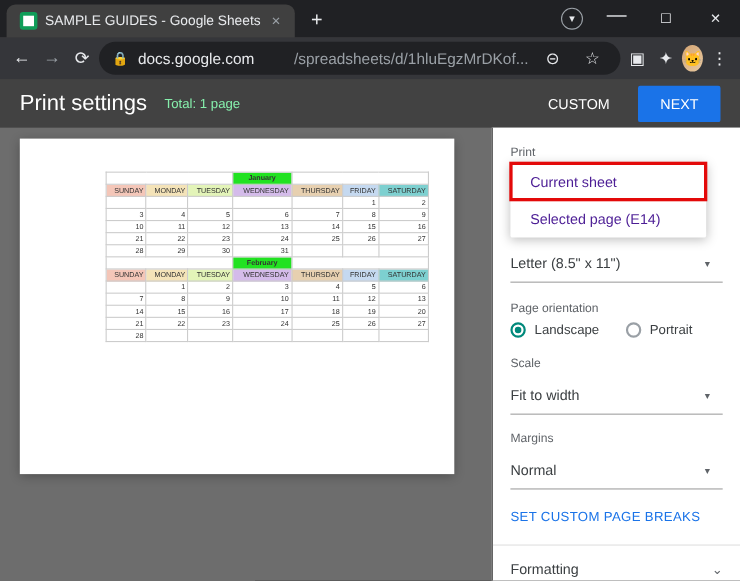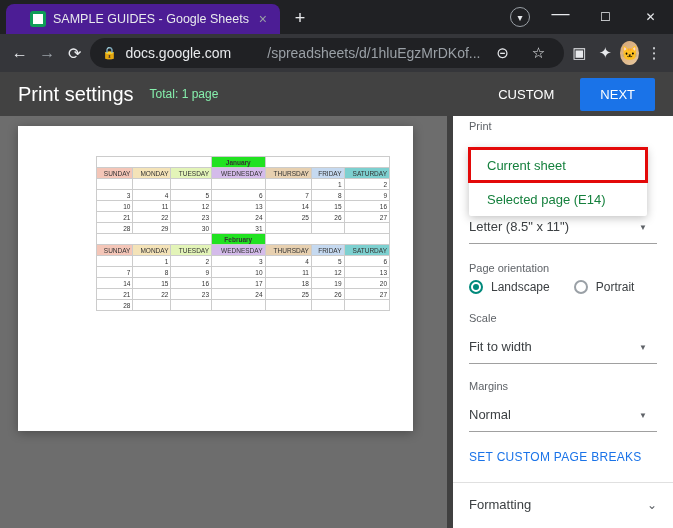--- a/index.html
+++ b/index.html
@@ -1,20 +1,20 @@
 <!DOCTYPE html>
 <html><head>
 <meta charset="utf-8">
 <style>
 * { margin: 0; padding: 0; box-sizing: border-box; }
 body { font-family: Arial, sans-serif; background: #3c3c3c; width: 673px; height: 528px; overflow: hidden; position: relative; }
 
 
 .titlebar { height: 34px; background: #202124; display: flex; align-items: flex-end; padding-left: 6px; }
-.tab { height: 30px; background: #4c1d95; border-radius: 8px 8px 0 0; display: flex; align-items: center; padding: 0 10px 0 24px; min-width: 230px; gap: 7px; }
+.tab { height: 30px; background: #404040; border-radius: 8px 8px 0 0; display: flex; align-items: center; padding: 0 10px 0 12px; min-width: 230px; gap: 7px; }
 .favicon { width: 16px; height: 16px; background: #0f9d58; border-radius: 3px; display: flex; align-items: center; justify-content: center; }
 .favicon::before { content: ""; width: 10px; height: 10px; background: white; clip-path: polygon(0 0, 100% 0, 100% 100%, 0 100%); }
 .tab-title { color: #e8eaed; font-size: 12.5px; flex: 1; white-space: nowrap; overflow: hidden; text-overflow: ellipsis; }
 .tab-close { width: 14px; height: 14px; display: flex; align-items: center; justify-content: center; color: #9aa0a6; font-size: 14px; }
 .new-tab { width: 28px; height: 28px; display: flex; align-items: center; justify-content: center; color: #e8eaed; font-size: 18px; margin-left: 6px; margin-bottom: 2px; }
 .win-controls { margin-left: auto; display: flex; height: 34px; align-items: center; }
 .win-btn { width: 45px; height: 30px; display: flex; align-items: center; justify-content: center; color: #e8eaed; font-size: 12px; }
 .win-min { font-size: 18px; position: relative; top: -4px; }
 .downchev { width: 20px; height: 20px; border-radius: 50%; border: 1px solid #9aa0a6; display: flex; align-items: center; justify-content: center; color: #e8eaed; font-size: 10px; margin-right: 8px; }
 
@@ -44,28 +44,28 @@
 .page { width: 395px; height: 305px; background: #fff; box-shadow: 0 2px 10px rgba(0,0,0,0.3); padding: 30px 12px 12px 12px; }
 
 .sheet { font-size: 6.5px; color: #333; }
 .mini-table { width: 294px; border-collapse: collapse; margin-left: 66px;}
 .mini-table td { border: 1px solid #ccc; height: 11px; padding: 0 2px; text-align: right; vertical-align: middle; }
 .mini-table .hdr { text-align: center; font-weight: 500; }
 .mini-table .monthrow td.month { background: #21e221; text-align: center; font-weight: bold; }
 .sun { background: #f4c6b8; } .mon { background: #f4e3b8; } .tue { background: #e3f4b8; } .wed { background: #d4bbea; } .thu { background: #e7d0b0; } .fri { background: #c5d9f0; } .sat { background: #7dd0d0; }
 
 
-.sidebar { width: 226px; background: #fff; border-left: 6px solid #404040; padding: 4px 16px 0 16px; overflow: hidden; font-size: 12px; color: #3c4043; position: relative; }
+.sidebar { width: 226px; background: #fff; border-left: 1px solid #404040; padding: 17px 16px 0 16px; overflow: hidden; font-size: 12px; color: #3c4043; position: relative; }
 .section-label { font-size: 11px; color: #5f6368; margin-bottom: 6px; }
 .select { height: 34px; border: 1px solid #dadce0; display: flex; align-items: center; padding: 0 12px; position: relative; font-size: 13px; color: #3c4043; cursor: pointer; border-bottom: 1px solid #a0a0a0; }
 .select .chev { position: absolute; right: 10px; top: 50%; transform: translateY(-50%); font-size: 8px; color: #5f6368; }
 .select.underline-only { border: none; border-bottom: 1px solid #a0a0a0; padding-left: 0; }
 
 .dropdown { position: absolute; top: 32px; left: 16px; width: 178px; background: #fff; box-shadow: 0 2px 10px rgba(0,0,0,0.25); border-radius: 2px; z-index: 10; }
-.dd-item { height: 34px; display: flex; align-items: center; padding: 0 18px; font-size: 13px; color: #15803d; cursor: pointer; }
+.dd-item { height: 34px; display: flex; align-items: center; padding: 0 18px; font-size: 13px; color: #4c1d95; cursor: pointer; }
 .dd-item.highlighted { outline: 3px solid #e30909; outline-offset: -2px; }
 
 .gap18 { height: 18px; }
 .gap16 { height: 16px; }
 .gap72 { height: 72px; }
 
 .orientation { display: flex; gap: 24px; align-items: flex-end; margin-top: 6px; }
 .radio { display: flex; align-items: center; gap: 8px; font-size: 12px; cursor: pointer; }
 .radio .circle { width: 14px; height: 14px; border-radius: 50%; border: 2px solid #9aa0a6; position: relative; }
 .radio.checked .circle { border-color: #00897b; }

